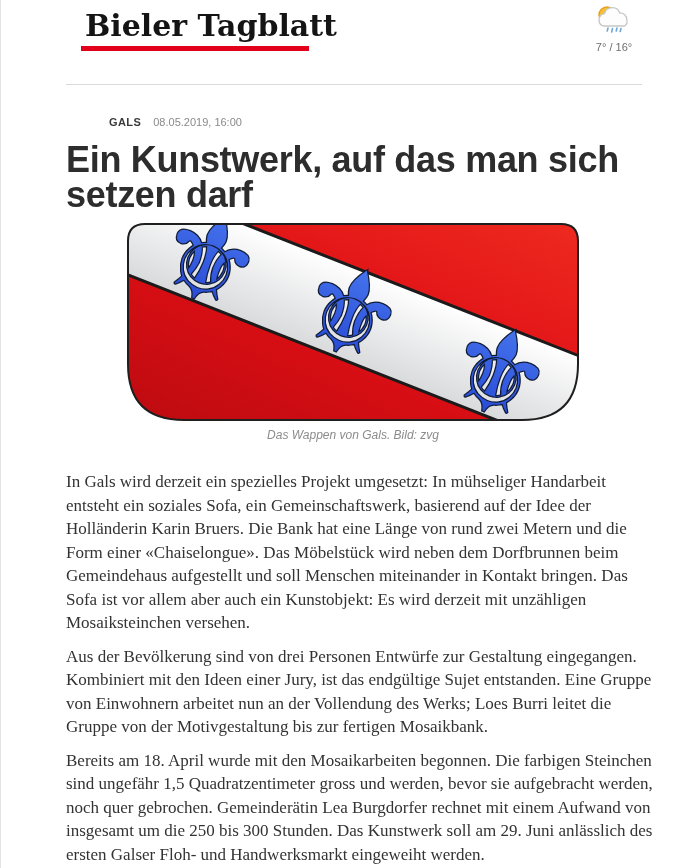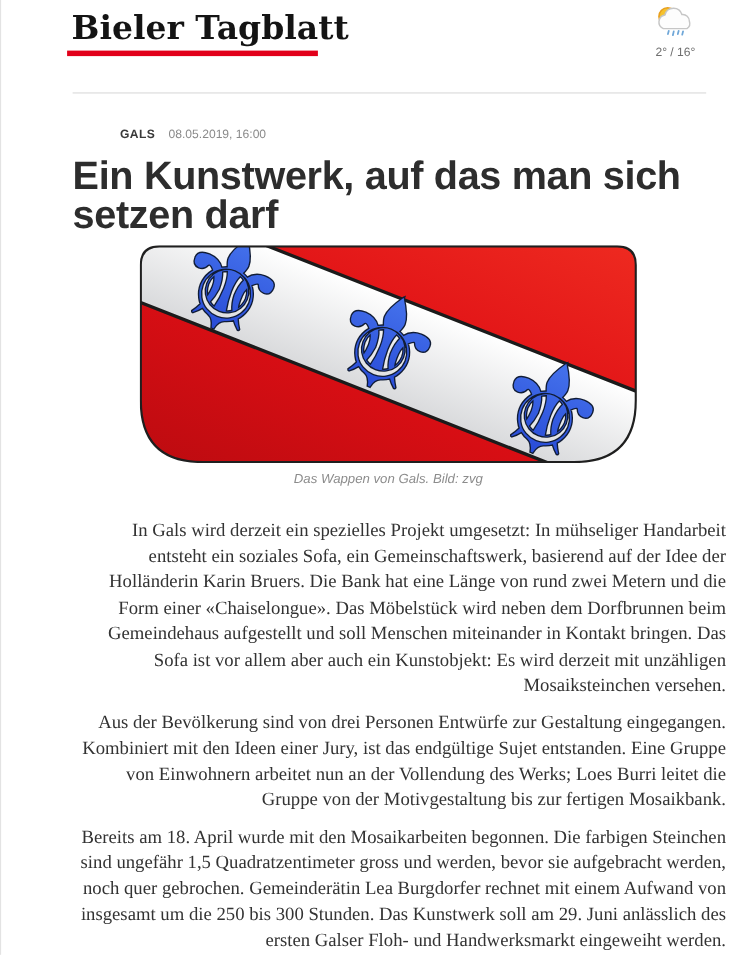--- a/index.html
+++ b/index.html
@@ -2,21 +2,21 @@
 <html><head>
 <meta charset="utf-8">
 <style>
   html,body{margin:0;padding:0;background:#fff;}
   body{
     width:677px;height:868px;overflow:hidden;position:relative;
     font-family:"Liberation Sans",sans-serif;
     border-left:1px solid #e3e3e3;box-sizing:border-box;
   }
   
-  .header{position:relative;padding-top:9px;height:60px;}
+  .header{position:relative;padding-top:9px;height:60px;margin-left:20px;}
   .logo{
     margin-left:64px;display:inline-block;
     font-family:"DejaVu Serif",serif;font-weight:700;
     font-size:30px;line-height:33px;color:#141414;letter-spacing:0px;
     cursor:pointer;
   }
   .logo-underline{margin:4px 0 0 60px;width:228px;height:5px;background:#e2001a;}
   .weather{position:absolute;top:4px;right:32px;width:62px;text-align:center;cursor:pointer;}
   .weather-temps{font-size:11px;color:#6e6e6e;margin-top:1px;}
   .separator{height:1px;background:#d9d9d9;margin:15px 35px 0 65px;}
@@ -36,21 +36,21 @@
   figure{margin:11px 0 0 126px;width:452px;}
   figure svg{display:block;}
   figcaption{
     text-align:center;font-style:italic;font-size:12px;color:#8c8c8c;margin-top:7px;
   }
   .body-text{
     margin:28px 0 0 65px;width:594px;
     font-family:"Liberation Serif","DejaVu Serif",serif;
     font-size:17px;line-height:23.5px;color:#333;
   }
-  .body-text p{margin:0 0 10px 0;text-align:right;}
+  .body-text p{margin:0 0 10px 0;}
 </style>
 </head>
 <body>
 
 <div class="header">
   <div class="logo">Bieler Tagblatt</div>
   <div class="logo-underline"></div>
 
   <div class="weather">
     <svg width="46" height="32" viewBox="0 0 46 32">
@@ -58,21 +58,21 @@
       <g fill="#fdfdfd" stroke="#c6c6c6" stroke-width="1.3">
         <path d="M12 22 a6.5 6.5 0 0 1 1.5 -12.4 a8 8 0 0 1 15.4 -0.4 a6 6 0 0 1 6.8 6.2 a5.6 5.6 0 0 1 -2.2 6.6 z"></path>
       </g>
       <g stroke="#6fa7d8" stroke-width="1.6" stroke-linecap="round">
         <line x1="17" y1="24" x2="16.2" y2="27"></line>
         <line x1="21.5" y1="24.5" x2="20.7" y2="28"></line>
         <line x1="26" y1="24" x2="25.2" y2="27"></line>
         <line x1="30" y1="24.5" x2="29.2" y2="27.5"></line>
       </g>
     </svg>
-    <div class="weather-temps">2° / 16°</div>
+    <div class="weather-temps">7° / 16°</div>
   </div>
 </div>
 
 <div class="separator"></div>
 
 <div>
 
   <div class="kicker-row">
     <span class="kicker">GALS</span>
     <span class="date">08.05.2019, 16:00</span>

